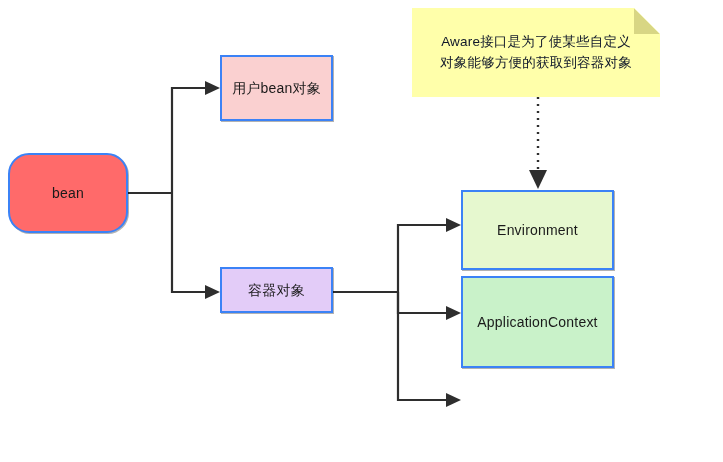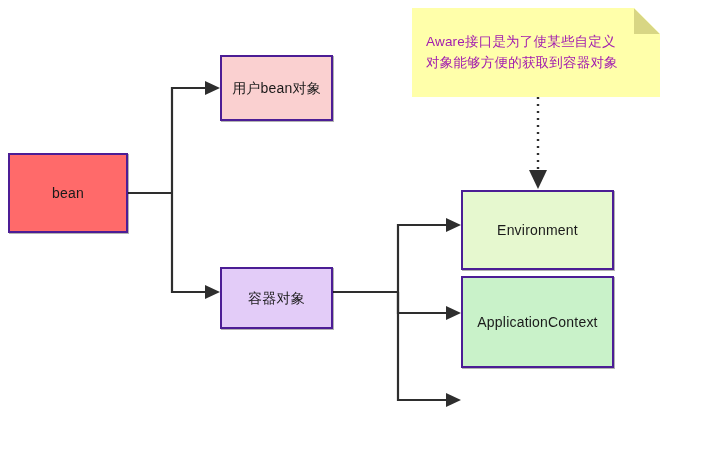--- a/index.html
+++ b/index.html
@@ -14,51 +14,52 @@
   #canvas {
     position: relative;
     width: 723px;
     height: 462px;
     background: #ffffff;
     overflow: hidden;
   }
   .node {
     position: absolute;
     box-sizing: border-box;
-    border: 2px solid #4c1d95;
+    border: 2px solid #3b82f6;
     display: flex;
     align-items: center;
     justify-content: center;
     text-align: right;
     color: #1a1a1a;
     font-size: 14px;
     line-height: 1.45;
     letter-spacing: 0.2px;
     padding: 10px 6px;
     box-shadow: 1px 1px 0 rgba(0,0,0,0.30);
   }
   .node-bean {
     left: 8px;
     top: 153px;
     width: 120px;
     height: 80px;
     background: #ff6a6a;
+    border-radius: 21px;
   }
   .node-user-bean {
     left: 220px;
     top: 55px;
     width: 113px;
     height: 66px;
     background: #fad0d0;
   }
   .node-container {
     left: 220px;
     top: 267px;
     width: 113px;
-    height: 62px;
+    height: 46px;
     background: #e3ccf8;
   }
   .node-environment {
     left: 461px;
     top: 190px;
     width: 153px;
     height: 80px;
     background: #e6f8cf;
   }
   .node-appcontext {
@@ -75,25 +76,25 @@
     height: 72px;
     background: #e6f8cf;
   }
   .sticky-note {
     position: absolute;
     left: 412px;
     top: 8px;
     width: 248px;
     height: 89px;
     background: #ffffaa;
-    color: #a21caf;
+    color: #0f172a;
     font-size: 13.5px;
     line-height: 1.55;
     letter-spacing: 0.2px;
-    text-align: left;
+    text-align: center;
     box-sizing: border-box;
     padding: 24px 14px 10px 14px;
     
     clip-path: polygon(0 0, calc(100% - 26px) 0, 100% 26px, 100% 100%, 0 100%);
   }
   .sticky-fold {
     position: absolute;
     right: 0;
     top: 0;
     width: 26px;

